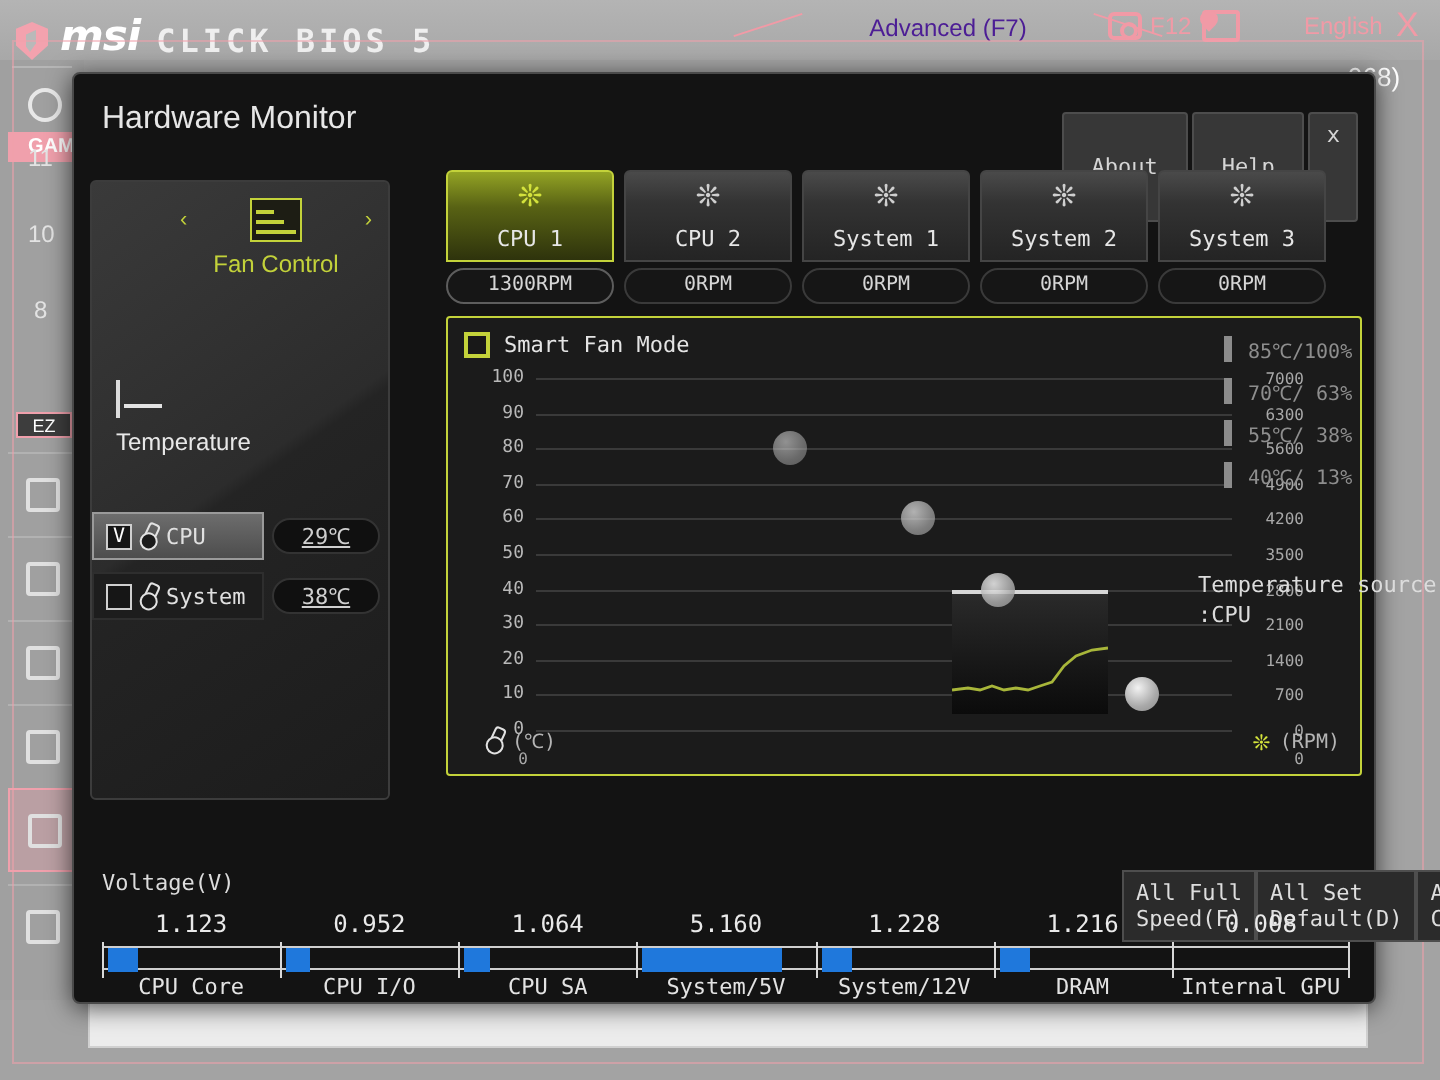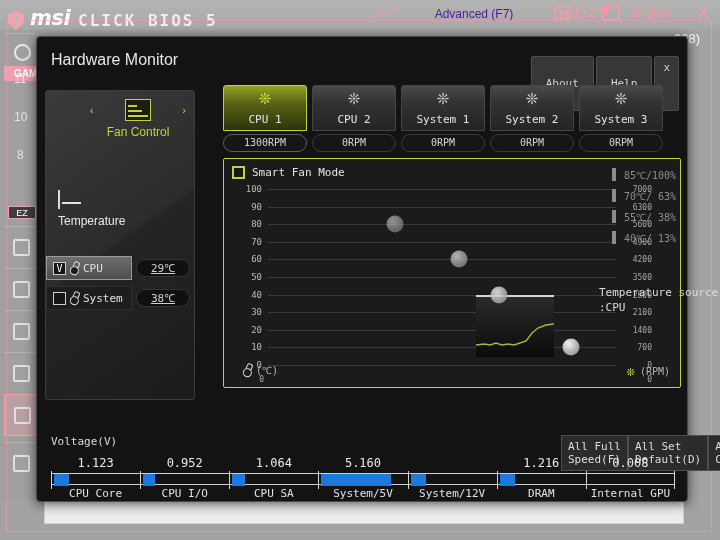--- a/index.html
+++ b/index.html
@@ -52,21 +52,21 @@
   }
   #cam-ico::after{ content:""; position:absolute; left:4px; top:3px; width:5px;height:5px;
     border:2px solid #f19aa6; border-radius:50%; }
   #f12-txt { position:absolute; left:575px; top:6px; }
   #fav-ico {
     position:absolute; left:601px; top:5px; width:19px; height:16px;
     border:2px solid #f19aa6; border-radius:2px;
   }
   #fav-ico::before{content:""; position:absolute; left:-3px; top:-2px; width:9px;height:9px;
     background:#f19aa6; border-radius:50% 50% 50% 0; transform:rotate(-45deg);}
-  #lang-txt { position:absolute; left:632px; top:6px; }
+  #lang-txt { position:absolute; left:652px; top:6px; }
   #close-x { position:absolute; left:698px; top:3px; font-size:17px; color:#f19aa6; }
 
   #left-rail {
     position: absolute; left:0; top:30px; width:42px; height:470px;
     background:#a0a0a0;
   }
   .rail-ico {
     width:30px; height:30px; margin:3px 6px 3px 6px; position:relative;
     border-top:1px solid #b6b6b6;
   }
@@ -536,19 +536,20 @@
         <div class="vtick" style="left: 623px;"></div>
       </div>
   <div class="vcell" style="left: 14px; width: 89.1429px;"><span class="vval">1.123</span></div>
       <div class="vname" style="left: 14px; width: 89.1429px;">CPU Core</div>
       <div class="vcell" style="left: 103.143px; width: 89.1429px;"><span class="vval">0.952</span></div>
       <div class="vname" style="left: 103.143px; width: 89.1429px;">CPU I/O</div>
       <div class="vcell" style="left: 192.286px; width: 89.1429px;"><span class="vval">1.064</span></div>
       <div class="vname" style="left: 192.286px; width: 89.1429px;">CPU SA</div>
       <div class="vcell" style="left: 281.429px; width: 89.1429px;"><span class="vval">5.160</span></div>
       <div class="vname" style="left: 281.429px; width: 89.1429px;">System/5V</div>
+      <div class="vcell" style="left: 370.571px; width: 89.1429px;"><span class="vval">1.228</span></div>
       <div class="vname" style="left: 370.571px; width: 89.1429px;">System/12V</div>
       <div class="vcell" style="left: 459.714px; width: 89.1429px;"><span class="vval">1.216</span></div>
       <div class="vname" style="left: 459.714px; width: 89.1429px;">DRAM</div>
       <div class="vcell" style="left: 548.857px; width: 89.1429px;"><span class="vval">0.008</span></div>
       <div class="vname" style="left: 548.857px; width: 89.1429px;">Internal GPU</div>
     </div>
 </div>
 
 </body></html>

